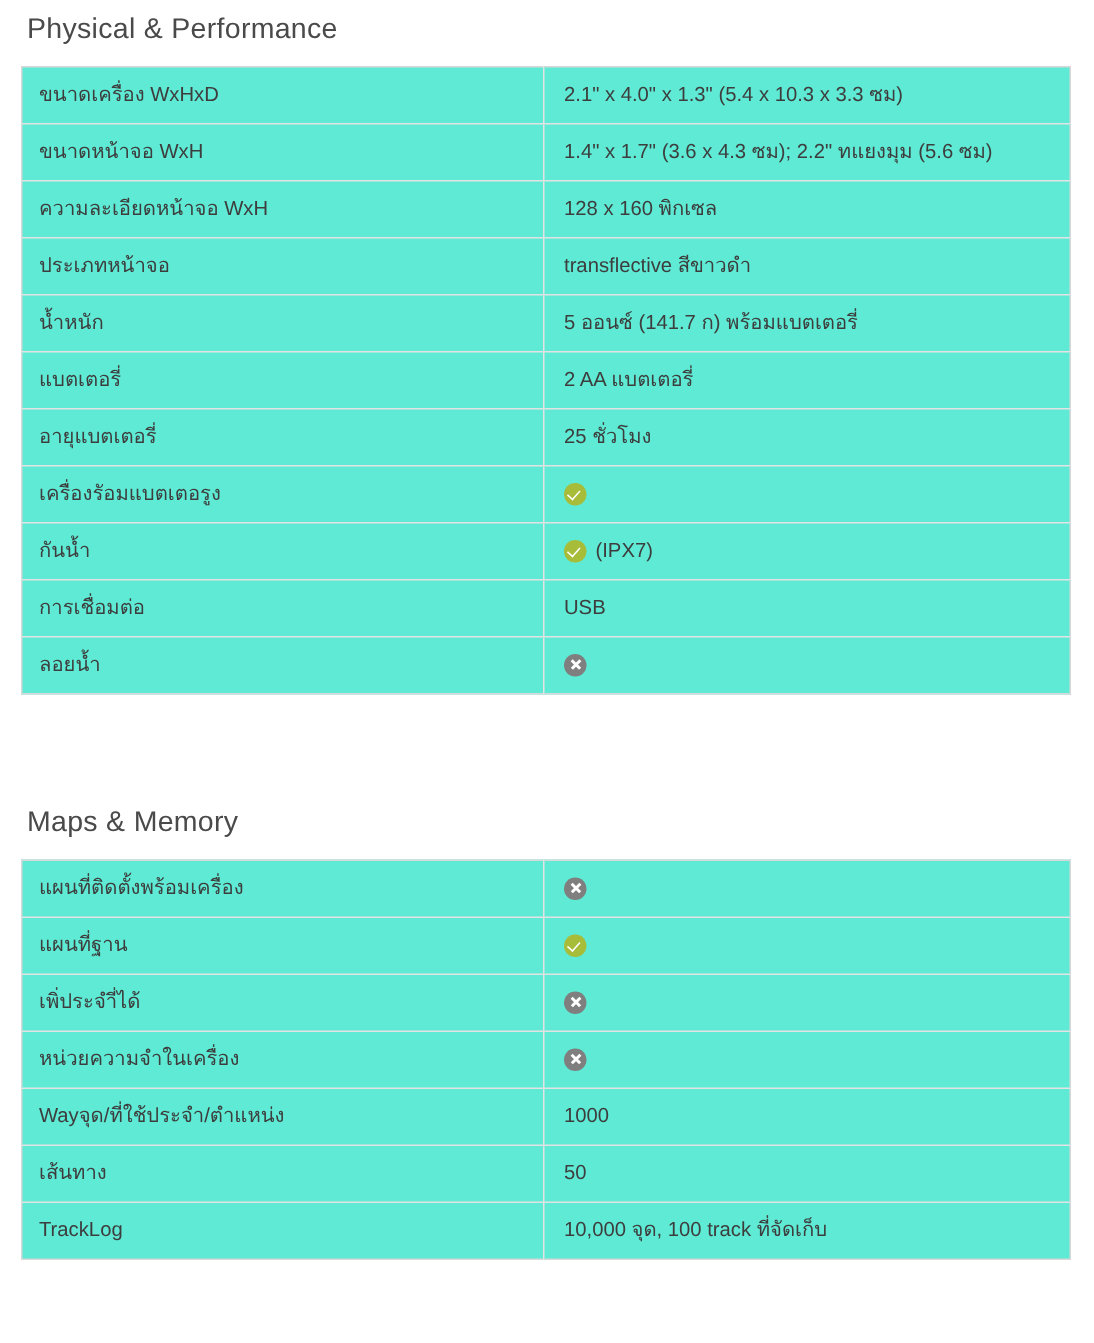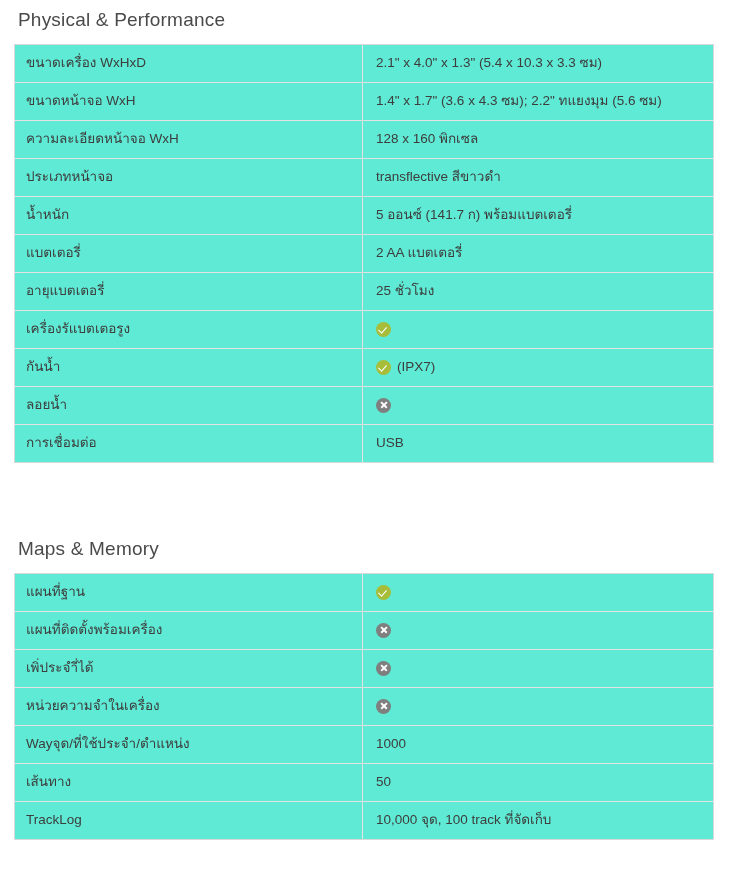--- a/index.html
+++ b/index.html
@@ -183,79 +183,79 @@
           </tr>
           <tr>
             <td class="label-cell">อายุแบตเตอรี่</td>
             <td class="value-cell">
               <div class="val-wrap">
                 <span class="val-text">25 ชั่วโมง</span>
               </div>
             </td>
           </tr>
           <tr>
-            <td class="label-cell">เครื่องรัแบตเตอรูง</td>
+            <td class="label-cell">เครื่องรัอมแบตเตอรูง</td>
             <td class="value-cell">
               <div class="val-wrap">
                 <span class="icon-check"></span>
               </div>
             </td>
           </tr>
           <tr>
             <td class="label-cell">กันน้ำ</td>
             <td class="value-cell">
               <div class="val-wrap">
                 <span class="icon-check"></span>
                 <span class="val-text">(IPX7)</span>
               </div>
             </td>
           </tr>
           <tr>
+            <td class="label-cell">การเชื่อมต่อ</td>
+            <td class="value-cell">
+              <div class="val-wrap">
+                <span class="val-text">USB</span>
+              </div>
+            </td>
+          </tr>
+          <tr>
             <td class="label-cell">ลอยน้ำ</td>
             <td class="value-cell">
               <div class="val-wrap">
                 <span class="icon-x"></span>
-              </div>
-            </td>
-          </tr>
-          <tr>
-            <td class="label-cell">การเชื่อมต่อ</td>
-            <td class="value-cell">
-              <div class="val-wrap">
-                <span class="val-text">USB</span>
               </div>
             </td>
           </tr>
         </tbody>
     </table>
   </div>
 
   <div class="section-gap"></div>
 
   <div class="section">
     <h2 class="section-title">Maps &amp; Memory</h2>
     <table class="spec-table">
       <colgroup>
           <col class="c-label">
           <col class="c-value">
         </colgroup>
       <tbody>
           <tr>
+            <td class="label-cell">แผนที่ติดตั้งพร้อมเครื่อง</td>
+            <td class="value-cell">
+              <div class="val-wrap">
+                <span class="icon-x"></span>
+              </div>
+            </td>
+          </tr>
+          <tr>
             <td class="label-cell">แผนที่ฐาน</td>
             <td class="value-cell">
               <div class="val-wrap">
                 <span class="icon-check"></span>
-              </div>
-            </td>
-          </tr>
-          <tr>
-            <td class="label-cell">แผนที่ติดตั้งพร้อมเครื่อง</td>
-            <td class="value-cell">
-              <div class="val-wrap">
-                <span class="icon-x"></span>
               </div>
             </td>
           </tr>
           <tr>
             <td class="label-cell">เพิ่ประจำี่ได้</td>
             <td class="value-cell">
               <div class="val-wrap">
                 <span class="icon-x"></span>
               </div>
             </td>

